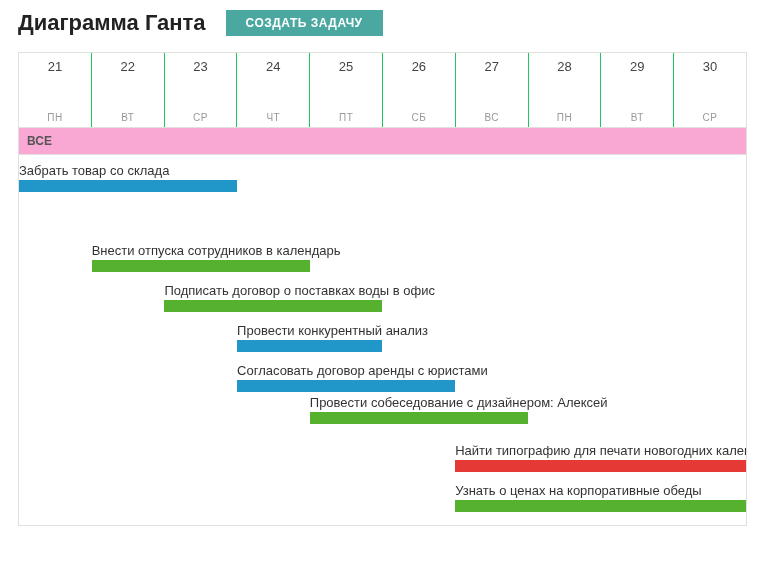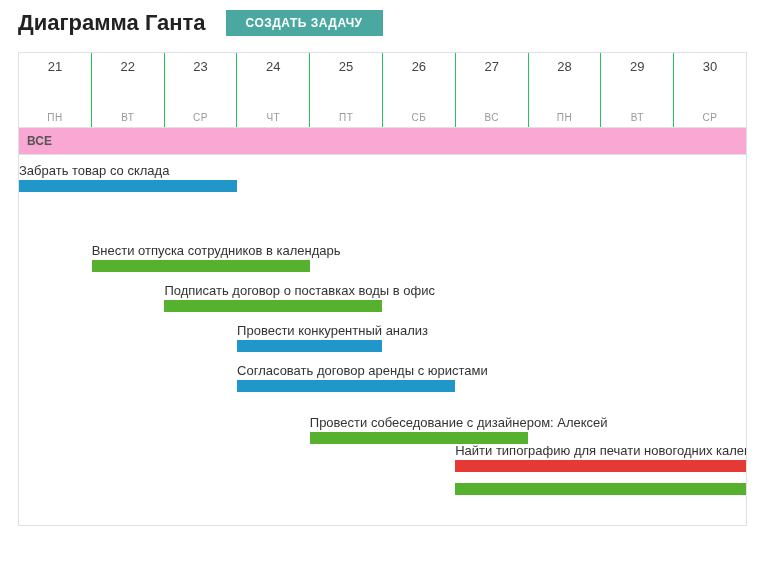--- a/index.html
+++ b/index.html
@@ -90,25 +90,26 @@
         <div class="task-bar c-green"></div>
       </div>
       <div class="task" style="left: 30%; top: 168px; width: 20%;">
         <span class="task-label">Провести конкурентный анализ</span>
         <div class="task-bar c-blue"></div>
       </div>
       <div class="task" style="left: 30%; top: 208px; width: 30%;">
         <span class="task-label">Согласовать договор аренды с юристами</span>
         <div class="task-bar c-blue"></div>
       </div>
-      <div class="task" style="left: 40%; top: 260px; width: 30%;">
+      <div class="task" style="left: 40%; top: 240px; width: 30%;">
         <span class="task-label">Провести собеседование с дизайнером: Алексей</span>
         <div class="task-bar c-green"></div>
       </div>
       <div class="task" style="left: 60%; top: 288px; width: 40%;">
         <span class="task-label">Найти типографию для печати новогодних календарей</span>
         <div class="task-bar c-red"></div>
       </div>
       <div class="task" style="left: 60%; top: 328px; width: 40%;">
+        <span class="task-label">Узнать о ценах на корпоративные обеды</span>
         <div class="task-bar c-green"></div>
       </div>
     </div>
 </div>
 
 </body></html>

